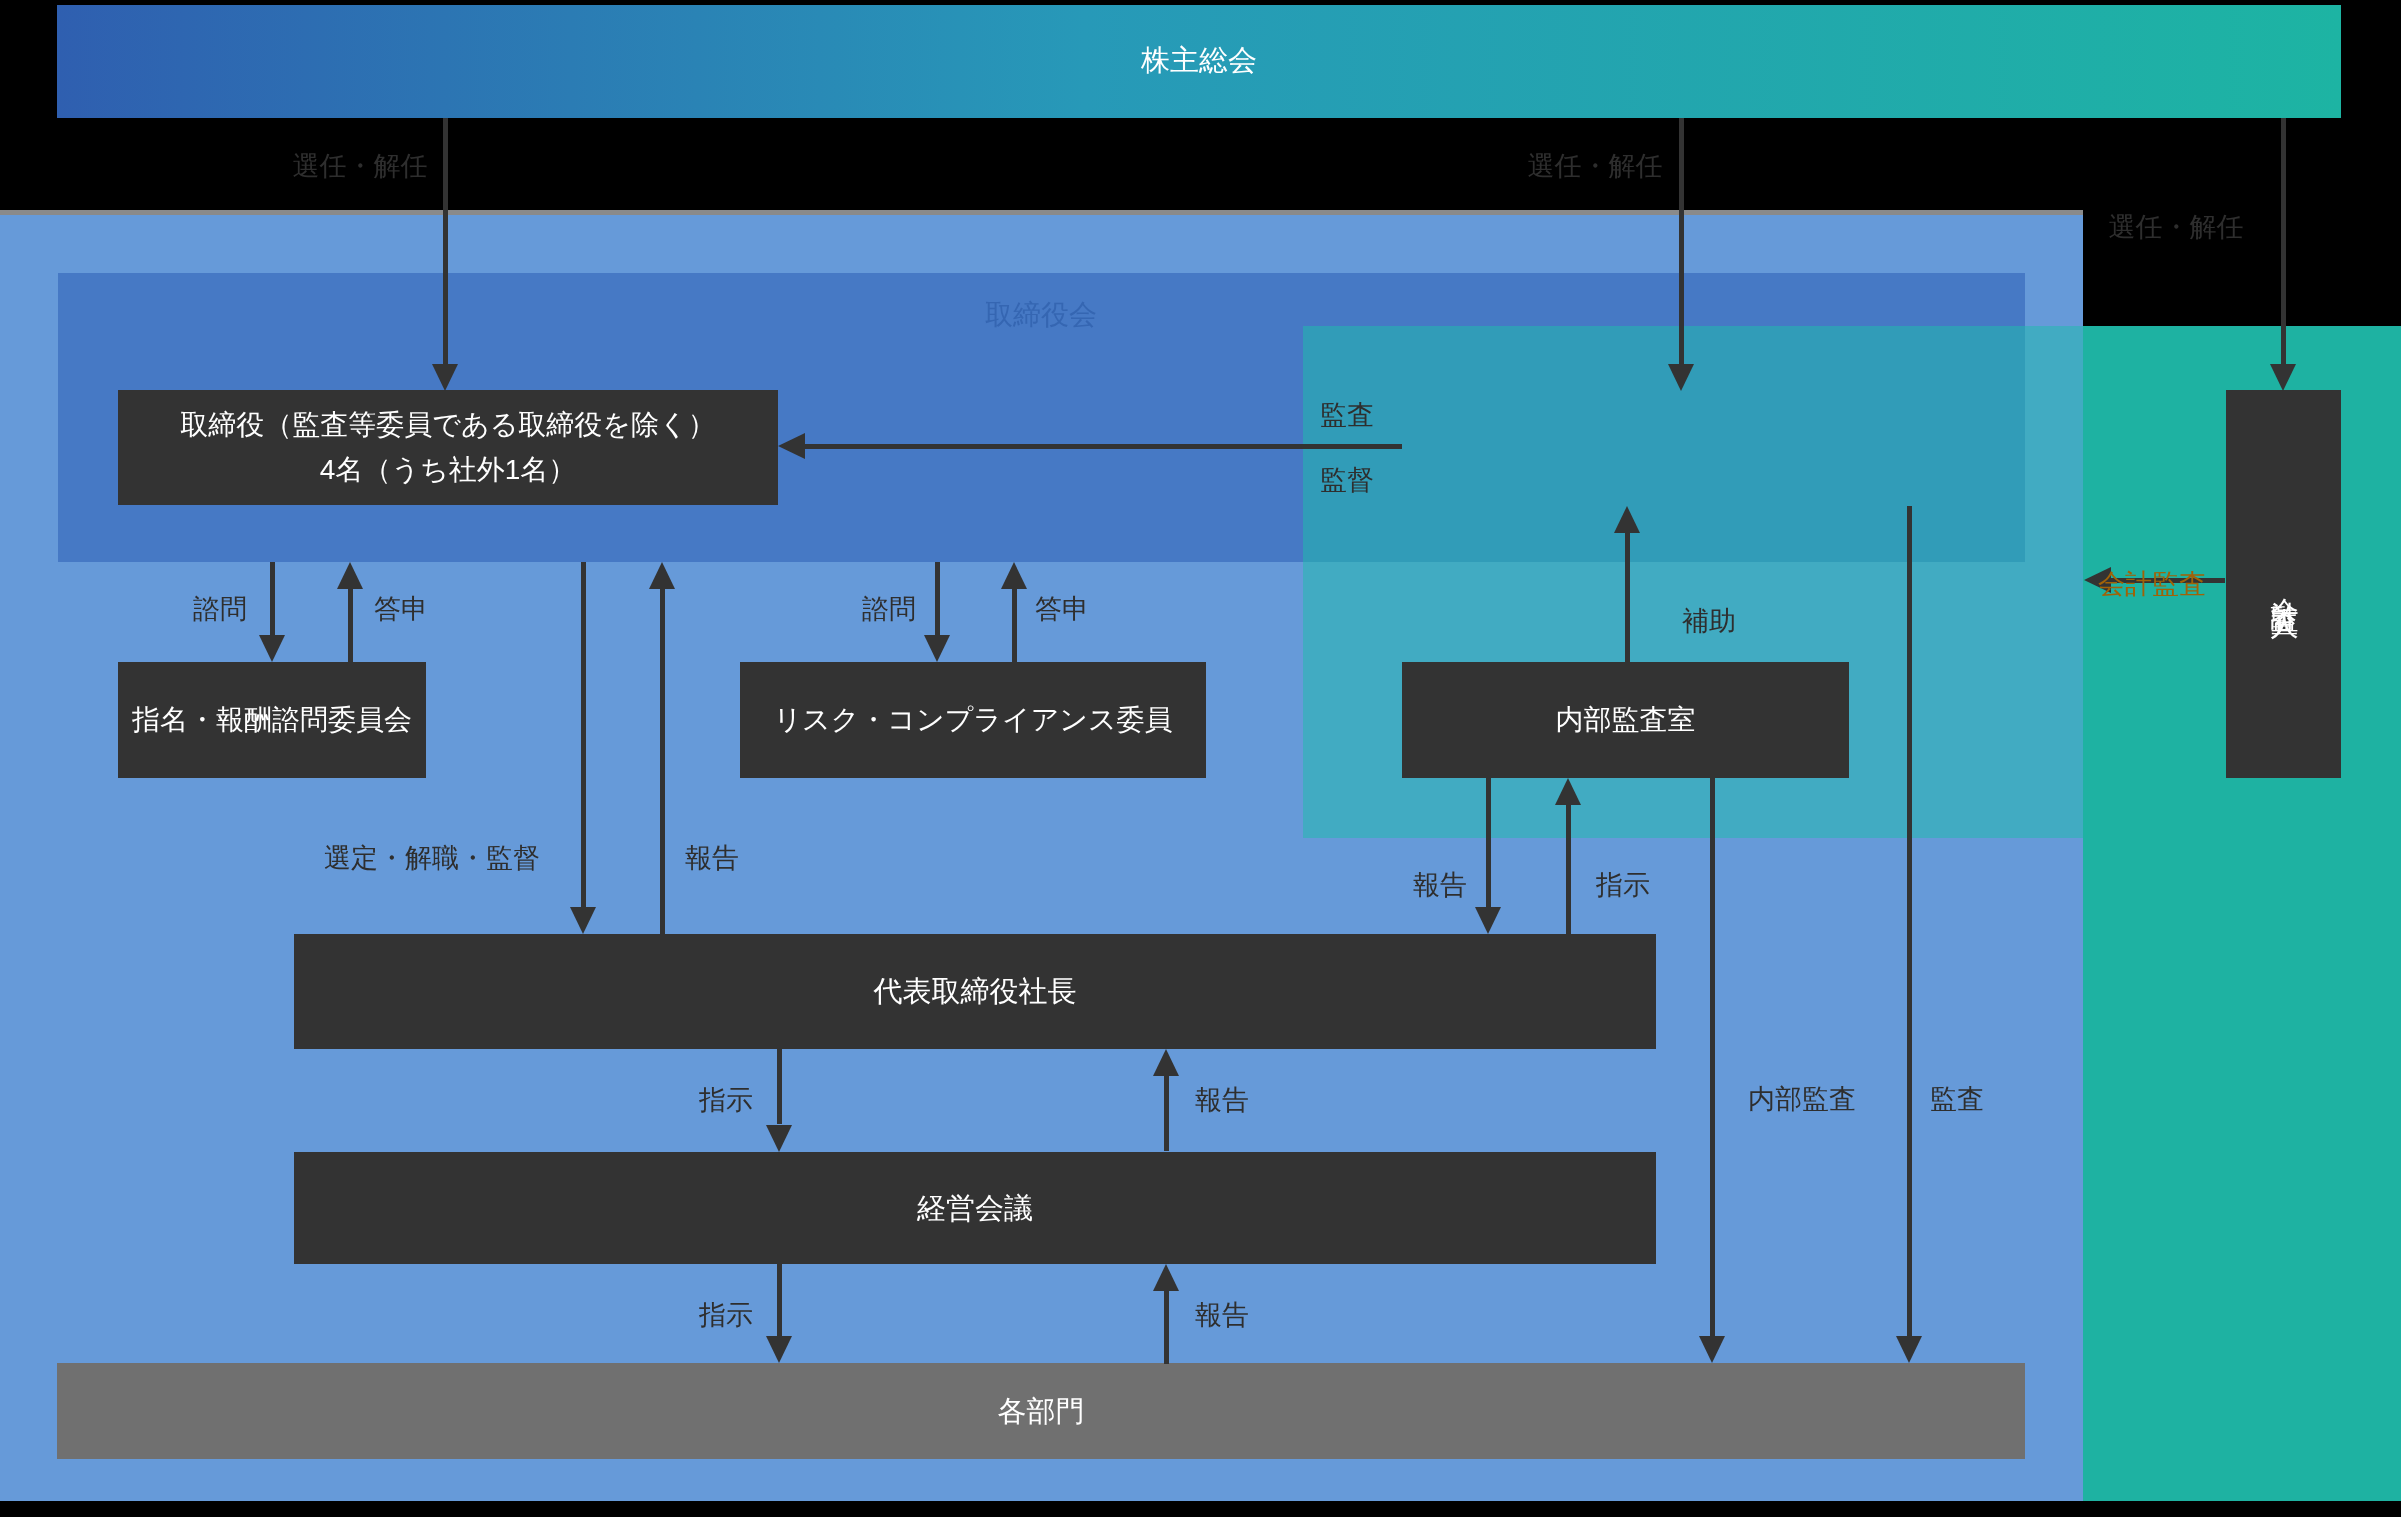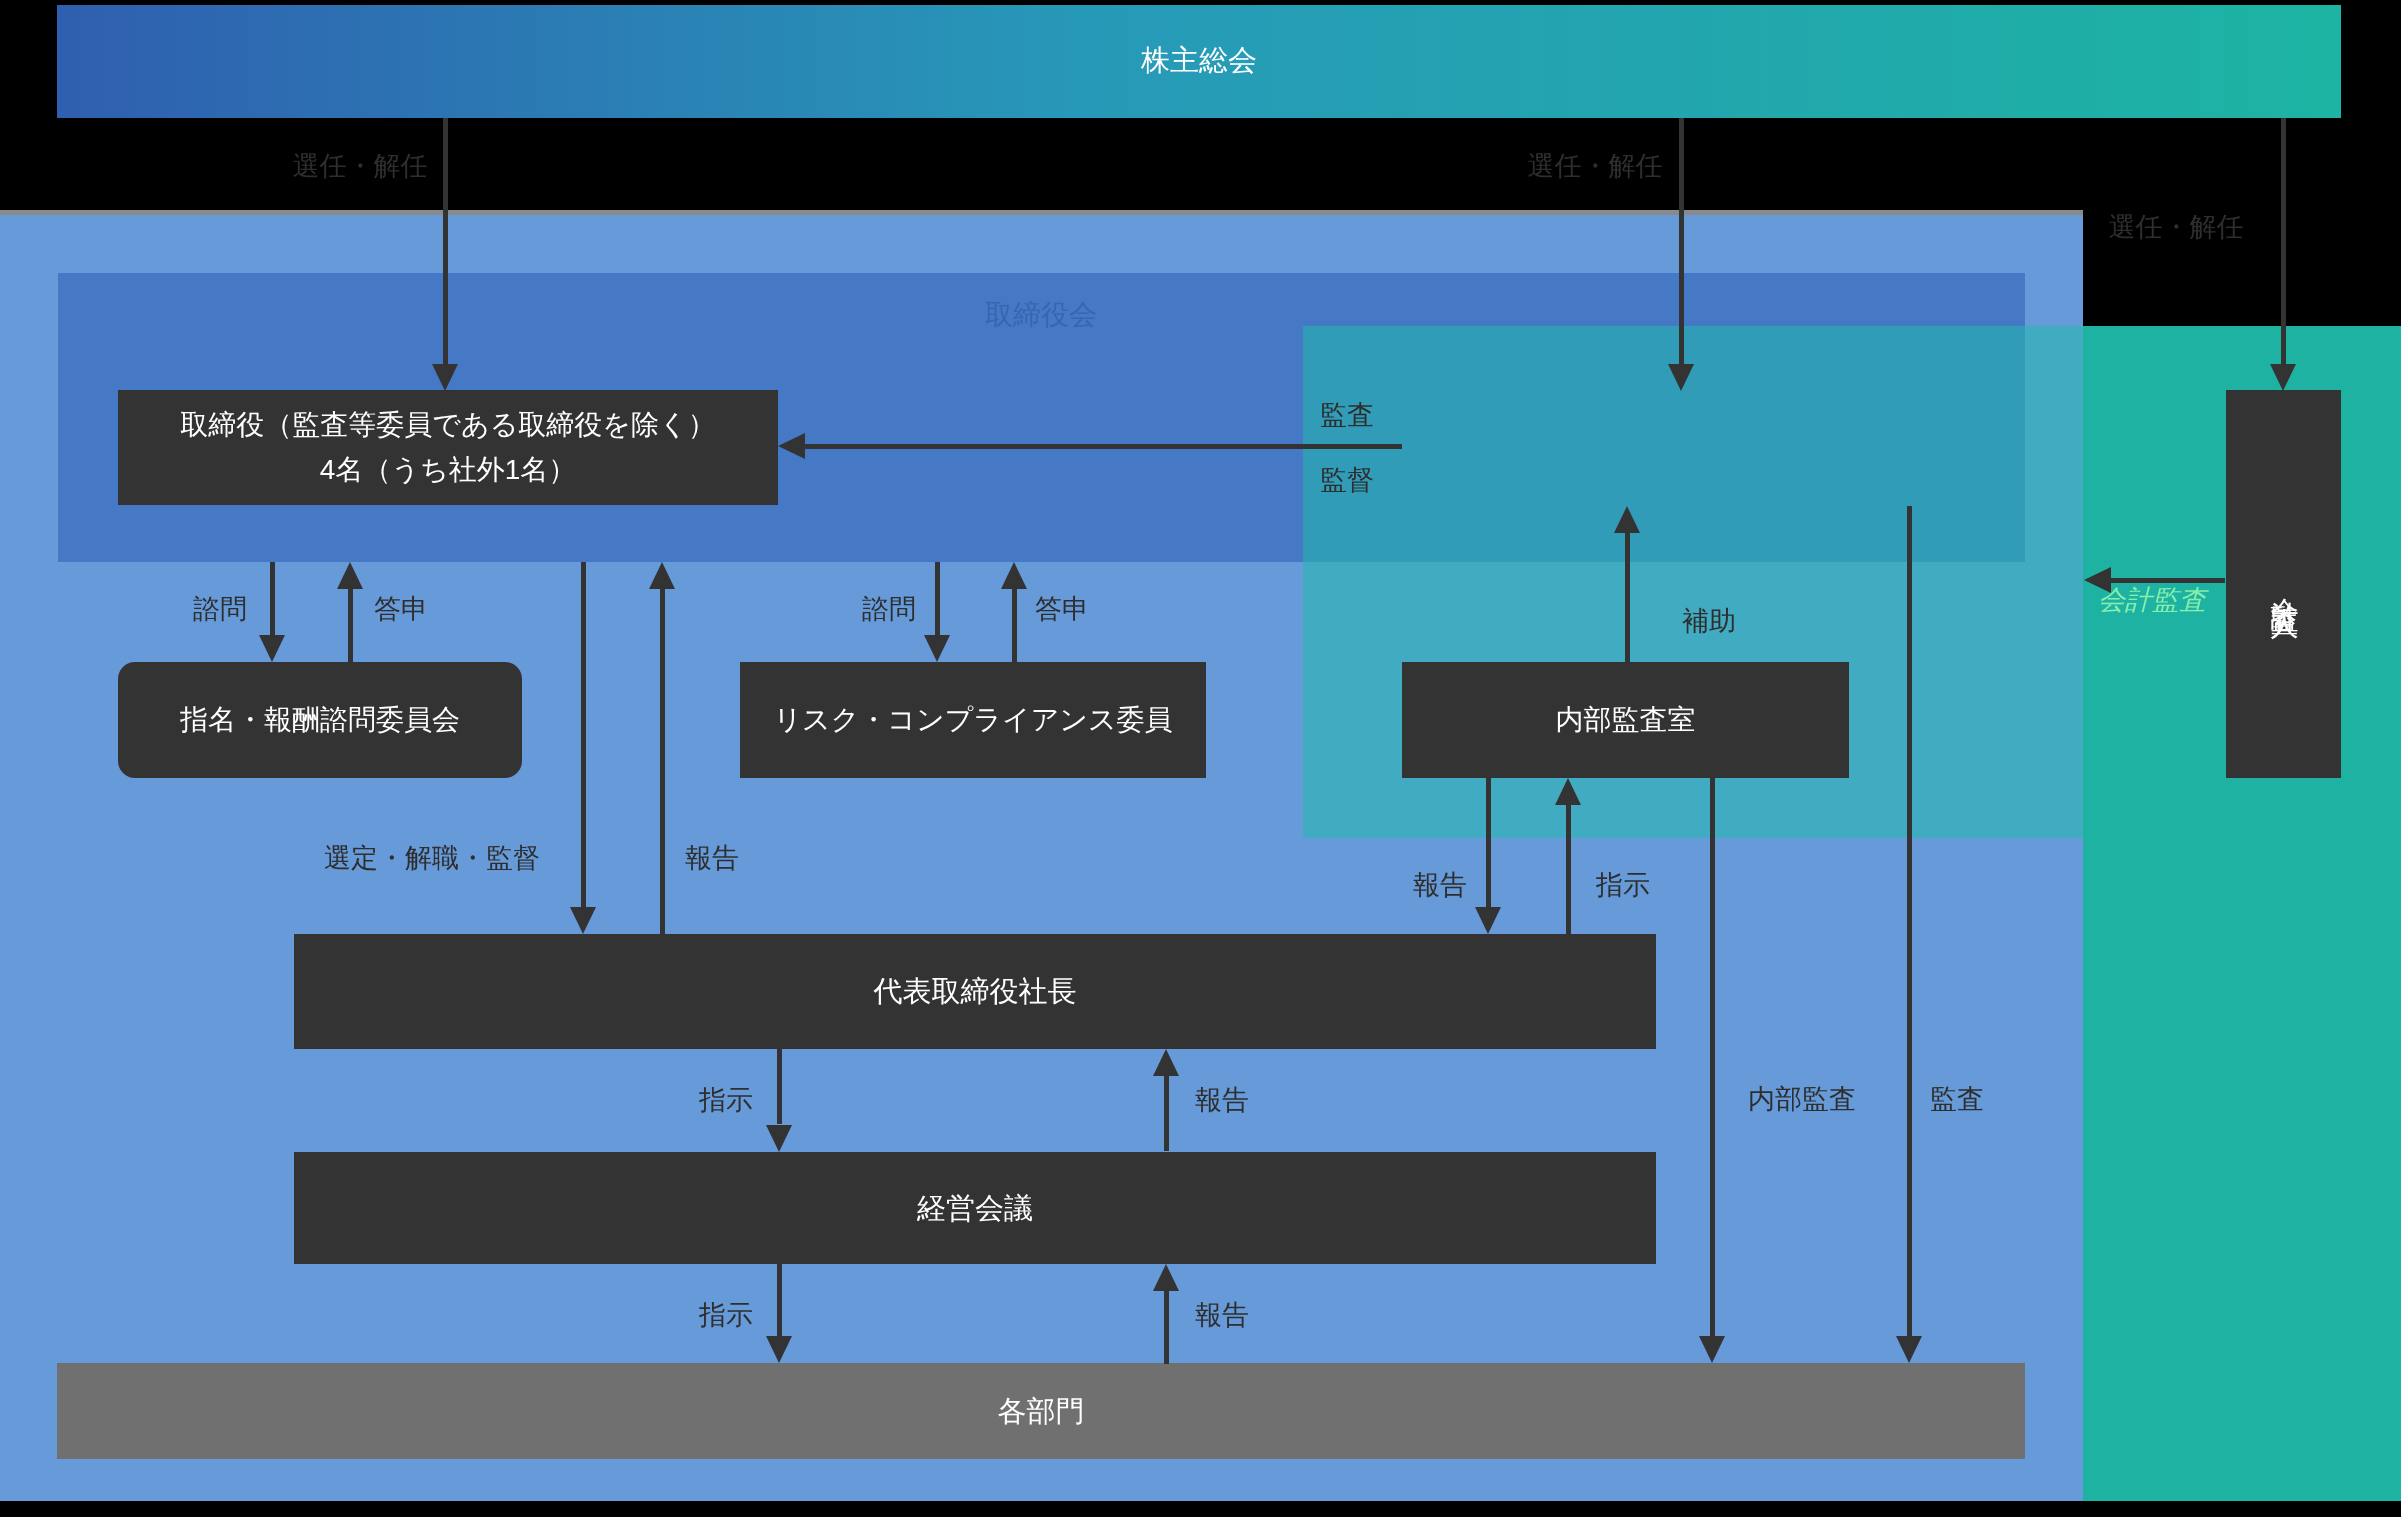--- a/index.html
+++ b/index.html
@@ -41,21 +41,21 @@
   <div class="bluearea"></div>
   <div class="greenarea"></div>
   <div class="panel"></div>
   <div class="paneltitle" style="left:1041px;top:315px;">取締役会</div>
   <div class="overlay"></div>
 
   <div class="box" style="left:118px;top:390px;width:660px;height:115px;">
     <div>取締役（監査等委員である取締役を除く）</div>
     <div>4名（うち社外1名）</div>
   </div>
-  <div class="box" style="left:118px;top:662px;width:404px;height:116px;border-radius:17px;">
+  <div class="box" style="left:118px;top:662px;width:308px;height:116px;">
     <div>指名・報酬諮問委員会</div>
   </div>
   <div class="box" style="left:740px;top:662px;width:466px;height:116px;">
     <div>リスク・コンプライアンス委員</div>
   </div>
   <div class="box" style="left:1402px;top:662px;width:447px;height:116px;">
     <div>内部監査室</div>
   </div>
   <div class="box" style="left:2226px;top:390px;width:115px;height:388px;">
     <div class="vtext">会計監査人</div>
@@ -125,21 +125,21 @@
   <div class="elabel" style="left:360px;top:166px;">選任・解任</div>
   <div class="elabel" style="left:1595px;top:166px;">選任・解任</div>
   <div class="elabel" style="left:2176px;top:227px;">選任・解任</div>
   <div class="elabel" style="left:1347px;top:415px;">監査</div>
   <div class="elabel" style="left:1347px;top:480px;">監督</div>
   <div class="elabel" style="left:220px;top:609px;">諮問</div>
   <div class="elabel" style="left:401px;top:609px;">答申</div>
   <div class="elabel" style="left:889px;top:609px;">諮問</div>
   <div class="elabel" style="left:1062px;top:609px;">答申</div>
   <div class="elabel" style="left:1687px;top:621px;margin-left:22px;">補助</div>
-  <div class="elabel" style="left:2152px;top:600px;color:#86efac;font-style:italic;">会計監査</div>
+  <div class="elabel" style="left:2152px;top:584px;color:#a16207;">会計監査</div>
   <div class="elabel" style="left:432px;top:858px;">選定・解職・監督</div>
   <div class="elabel" style="left:712px;top:858px;">報告</div>
   <div class="elabel" style="left:1440px;top:885px;">報告</div>
   <div class="elabel" style="left:1623px;top:885px;">指示</div>
   <div class="elabel" style="left:1794px;top:1099px;margin-left:8px;">内部監査</div>
   <div class="elabel" style="left:1957px;top:1099px;">監査</div>
   <div class="elabel" style="left:726px;top:1100px;">指示</div>
   <div class="elabel" style="left:1222px;top:1100px;">報告</div>
   <div class="elabel" style="left:726px;top:1315px;">指示</div>
   <div class="elabel" style="left:1222px;top:1315px;">報告</div>

